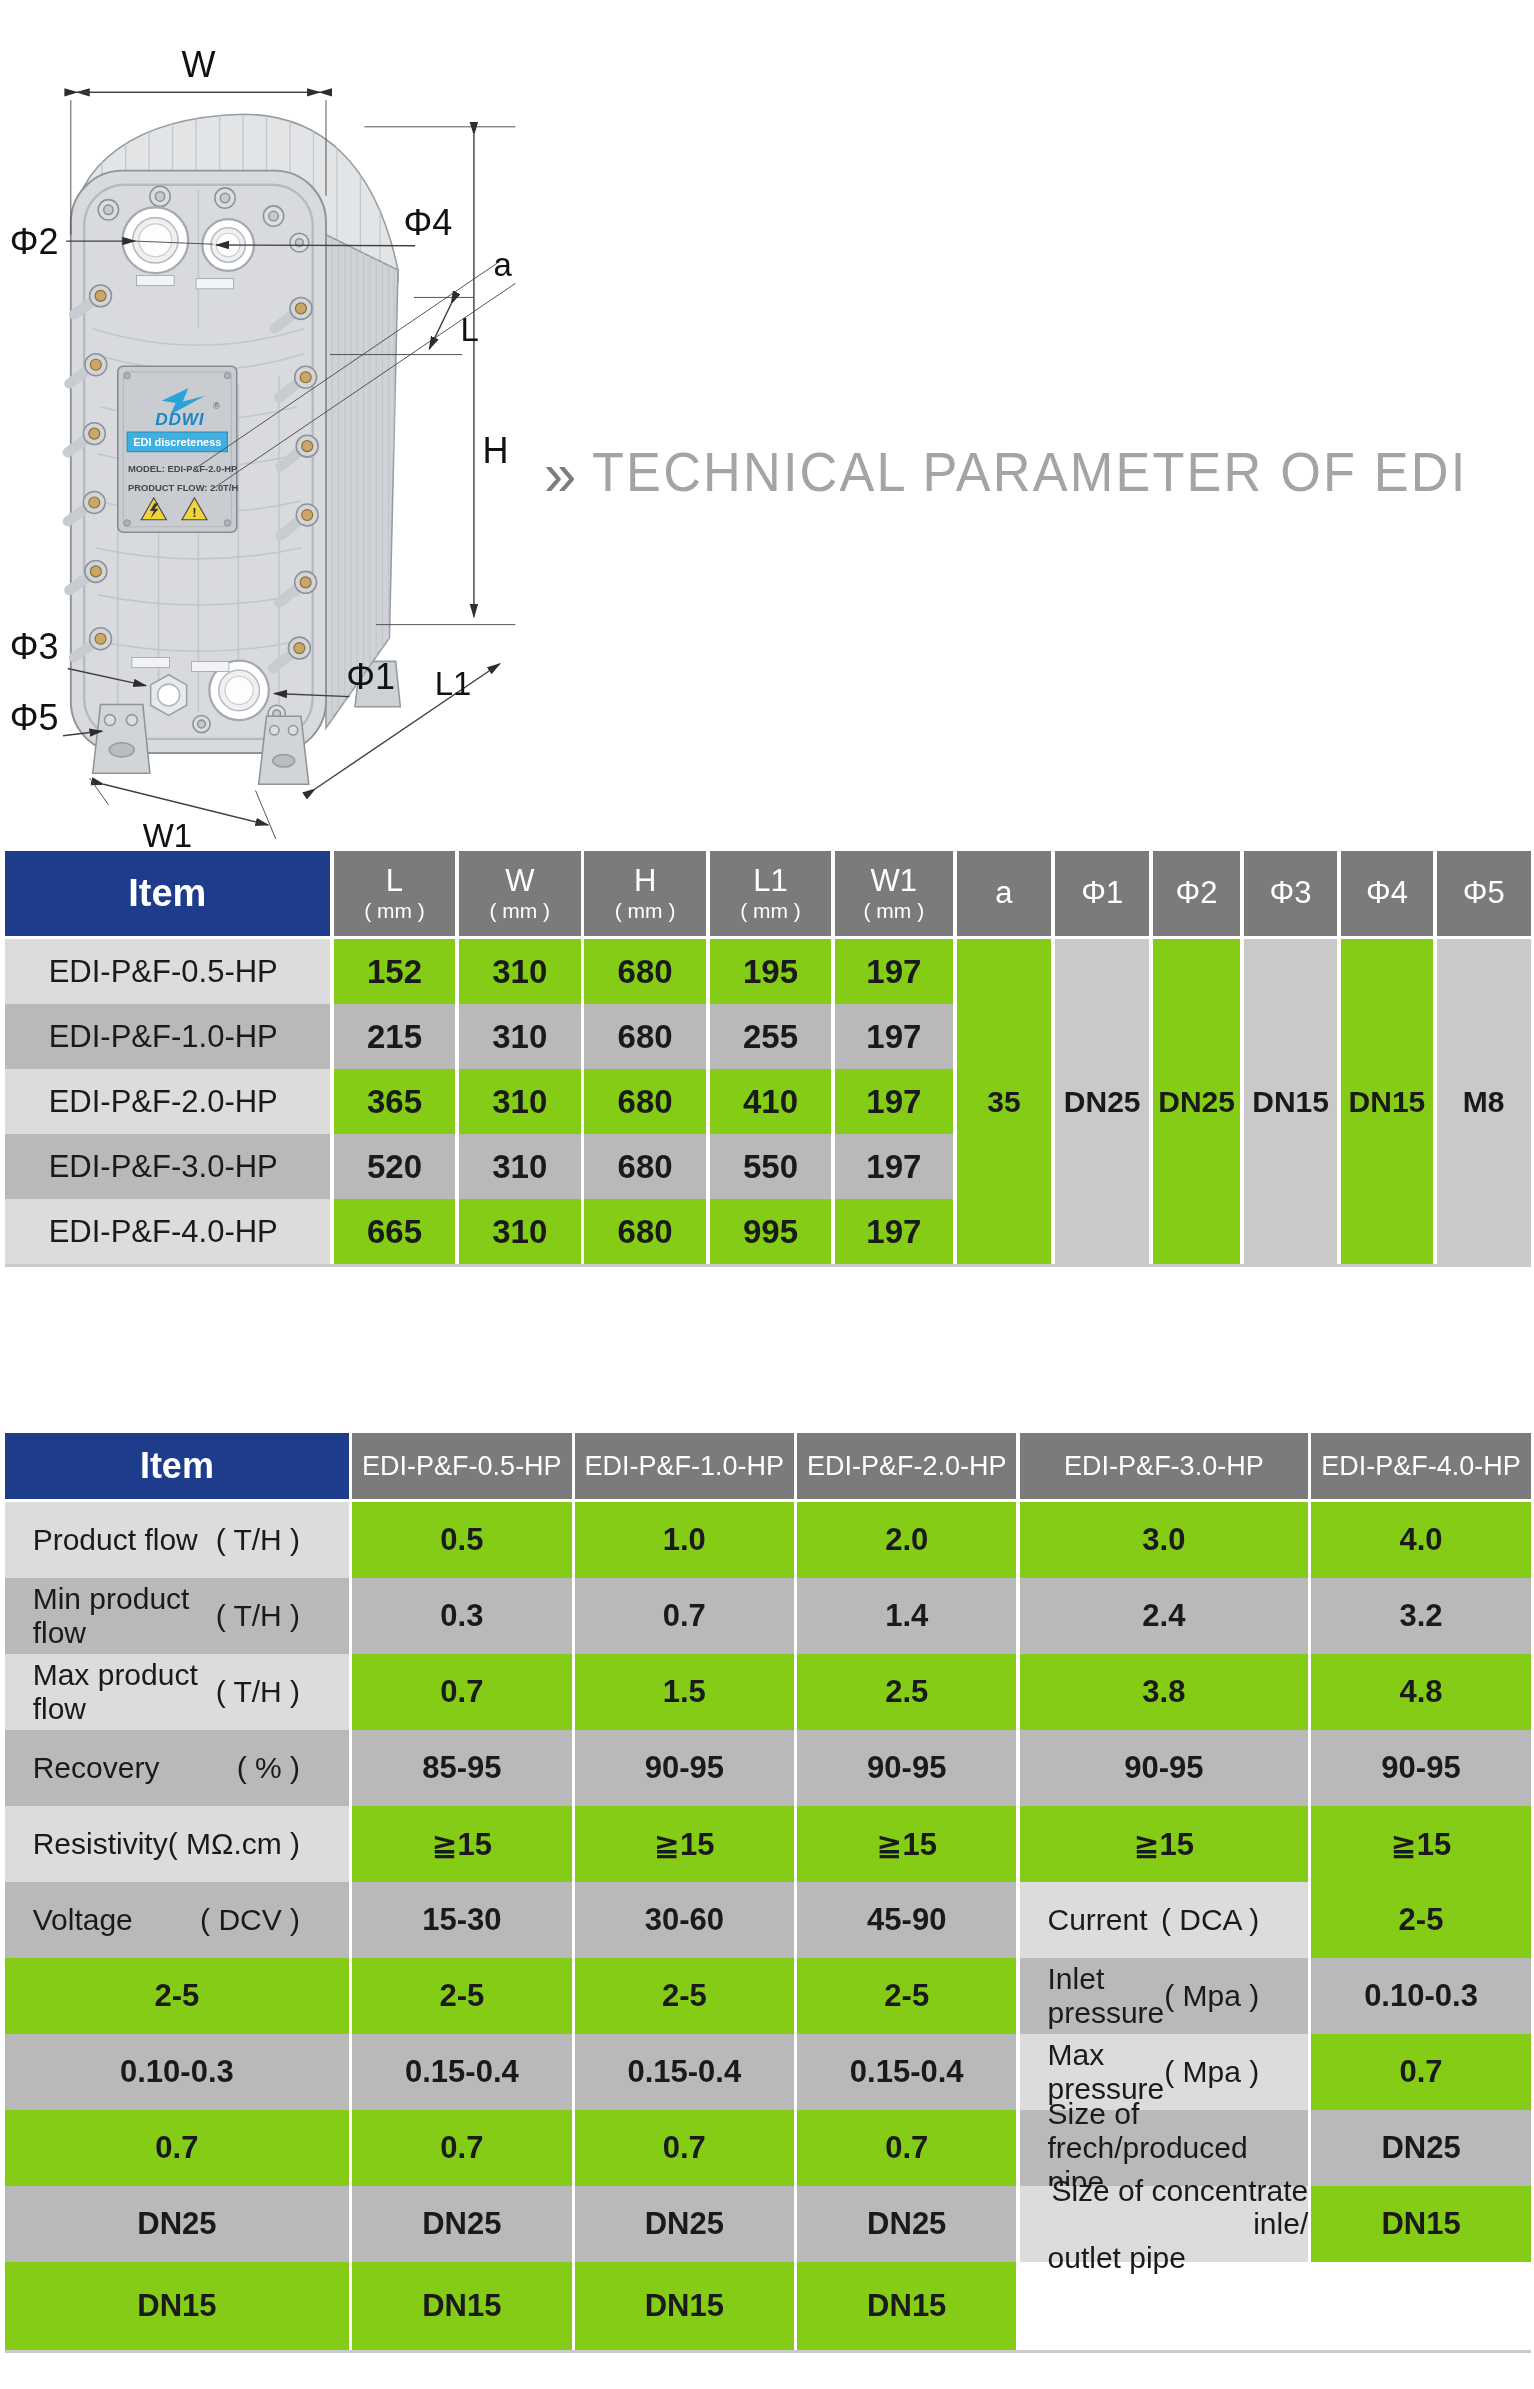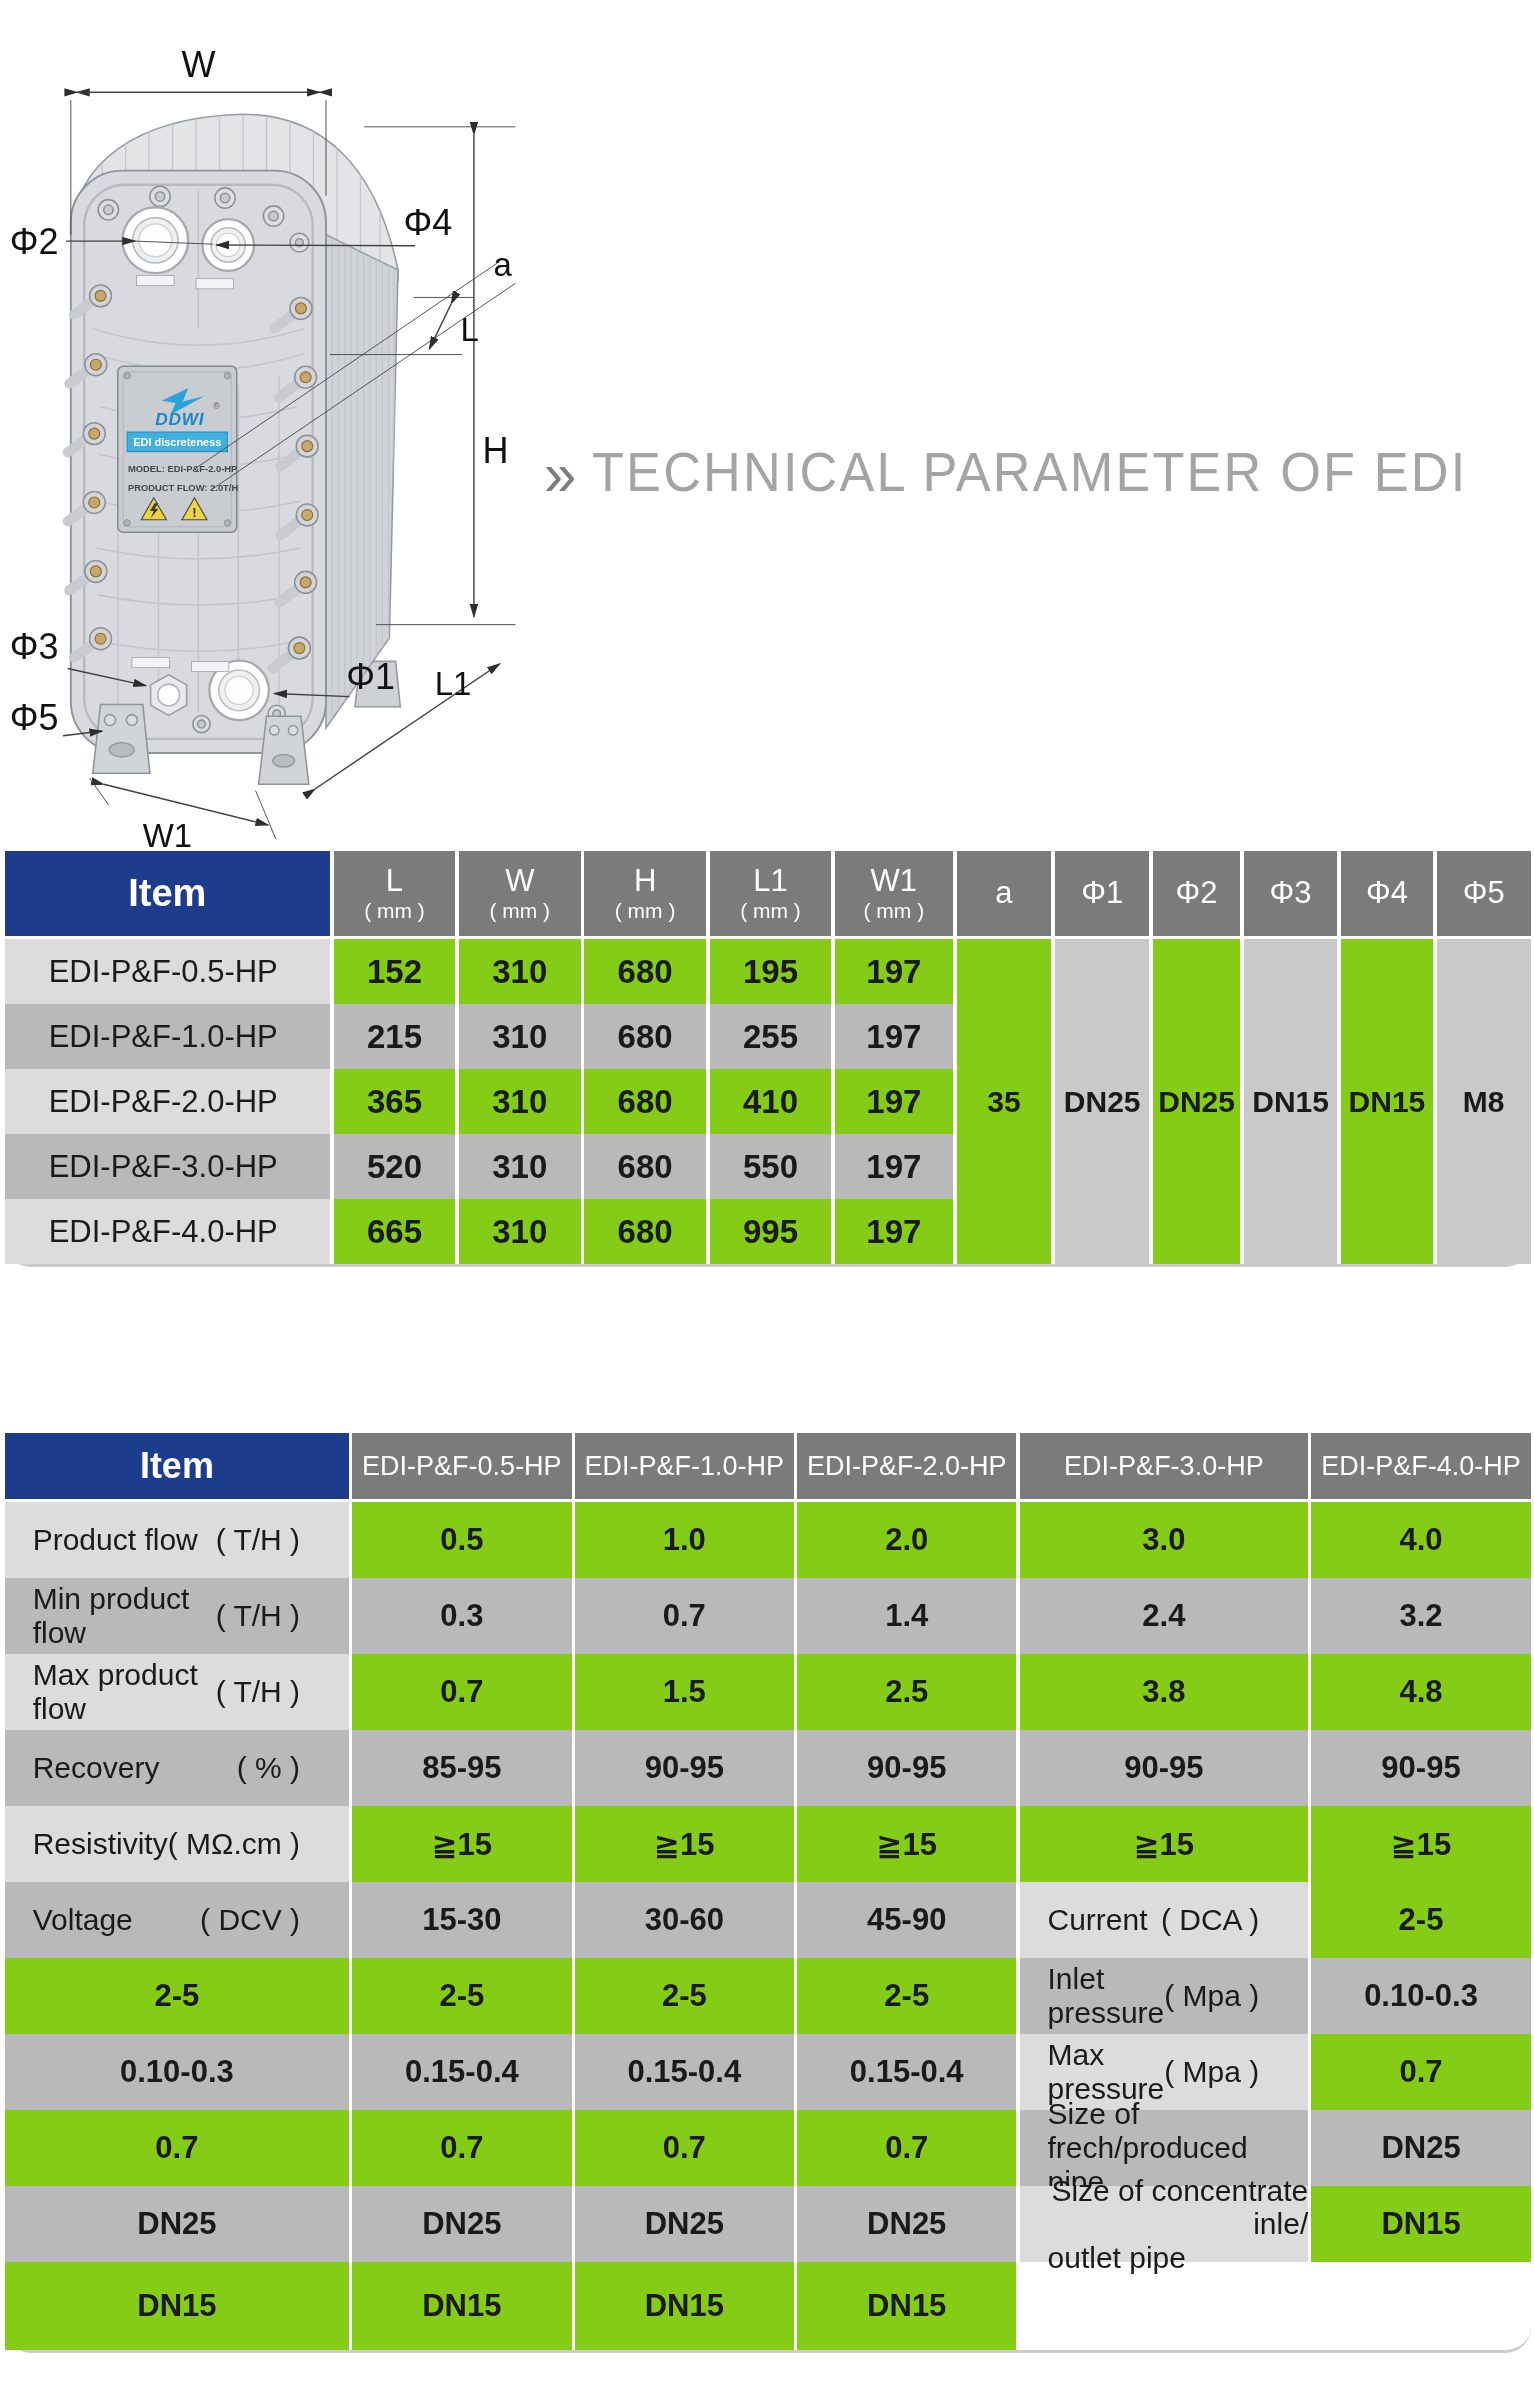--- a/index.html
+++ b/index.html
@@ -6,21 +6,21 @@
   body{font-family:"Liberation Sans","DejaVu Sans",sans-serif;}
   .page{position:relative;width:1535px;height:2389px;background:#fff;overflow:hidden;}
 
   
   .heading{position:absolute;left:544px;top:445px;display:flex;align-items:flex-start;gap:20.4px;
            color:#a4a4a4;font-size:55px;line-height:1;letter-spacing:2.3px;white-space:nowrap;}
   .heading .chev{color:#7d7d7d;font-size:58px;letter-spacing:-4.7px;transform:scaleY(1.05);}
   .heading .ttl{transform:scaleX(.95);transform-origin:left center;}
 
   
-  .grid{position:absolute;display:grid;background:#ffffff;border-bottom:3.1px solid #cbcbcb;border-radius:26px;}
+  .grid{position:absolute;display:grid;background:#ffffff;border-bottom:3.1px solid #cbcbcb;}
   .cell{display:flex;align-items:center;justify-content:center;color:#1a1a1a;box-sizing:border-box;}
   .hd{background:#7b7b7b;color:#fff;border-bottom:3.1px solid #fff;flex-direction:column;line-height:1.12;}
   .hd-item{background:#1e3c8c;color:#fff;font-weight:700;border-bottom:3.1px solid #fff;}
   .lt{background:#dcdcdc;}
   .dk{background:#b9b9b9;}
   .vw{background:#84cc16;}
   .v{font-weight:700;}
 
   
   .t1{left:4.7px;top:851px;width:1526px;column-gap:3.9px;

